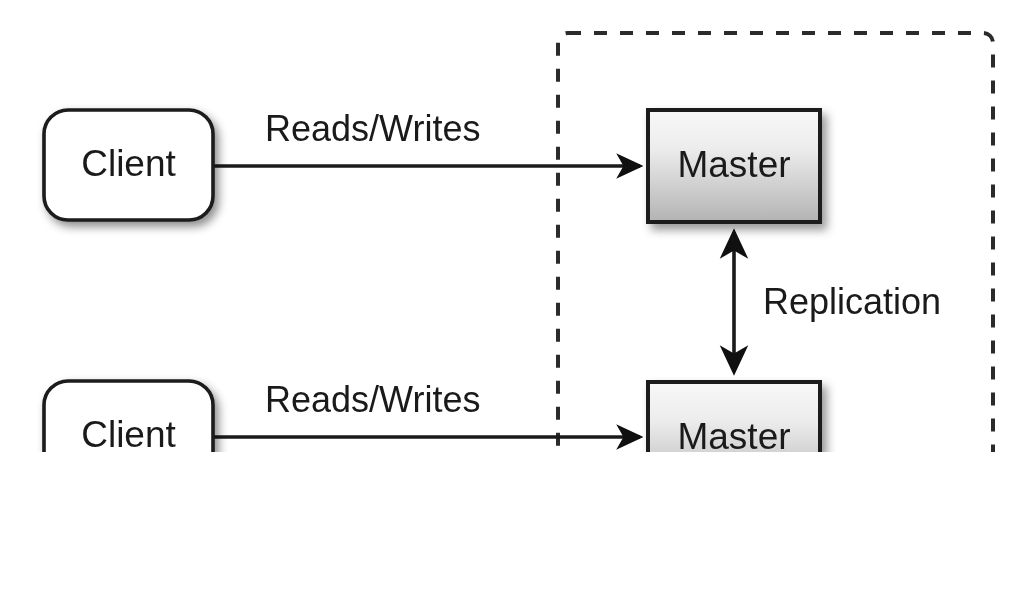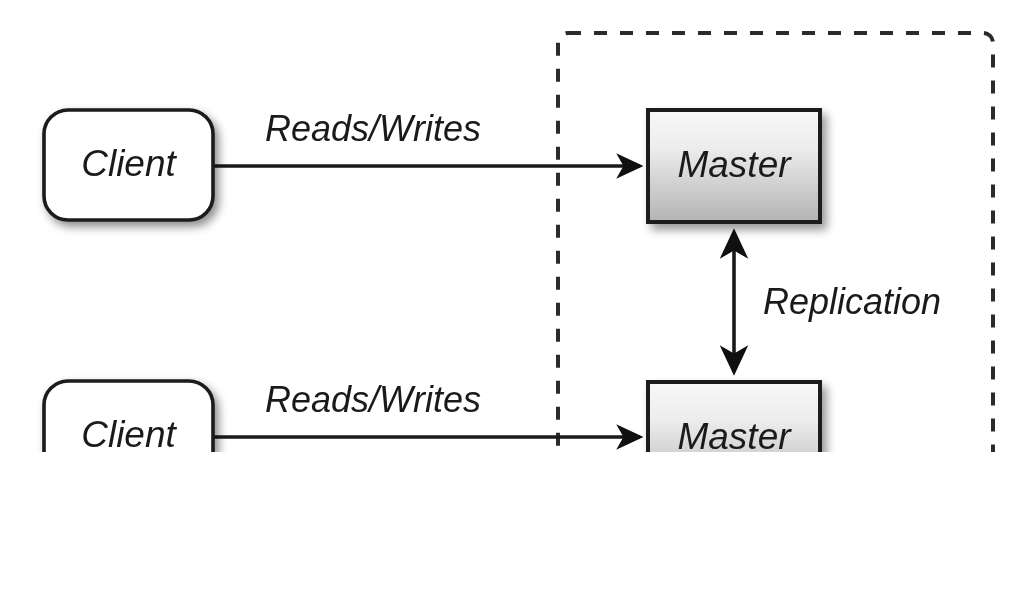--- a/index.html
+++ b/index.html
@@ -10,21 +10,20 @@
   }
   body {
     font-family: "Liberation Sans", "DejaVu Sans", sans-serif;
   }
   #diagram-root {
     position: relative;
     width: 1028px;
     height: 452px;
     background: #ffffff;
     overflow: hidden;
-    font-style: italic;
   }
   #diagram-svg {
     position: absolute;
     top: 0;
     left: 0;
     width: 1028px;
     height: 610px;
     display: block;
   }
   .node-label {

